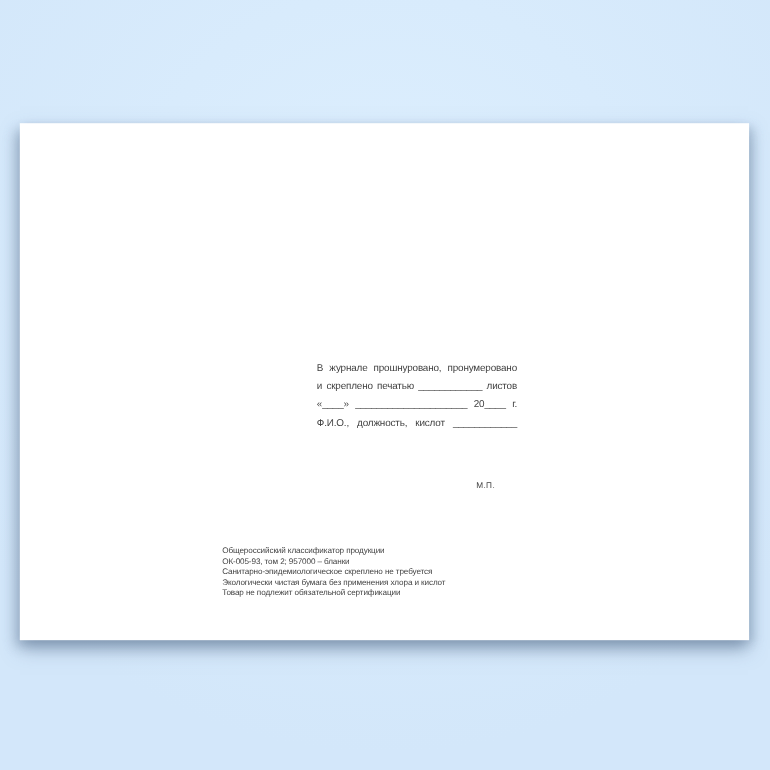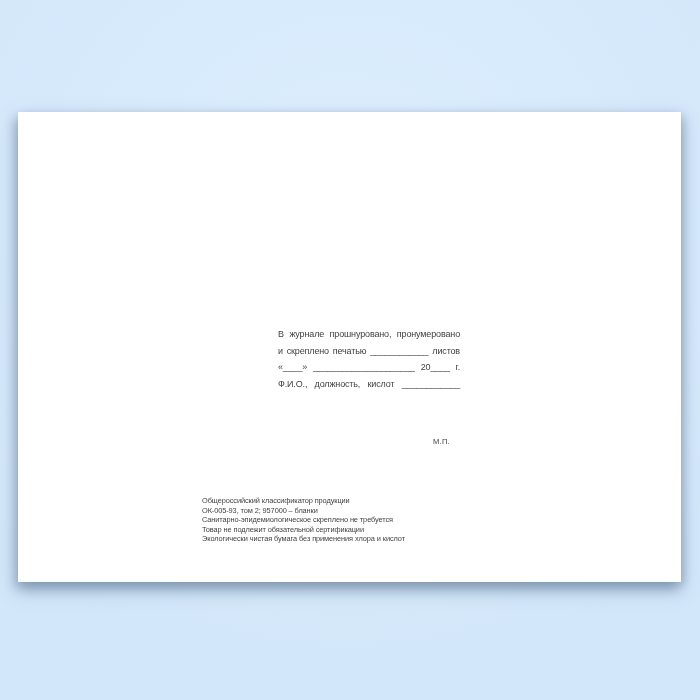--- a/index.html
+++ b/index.html
@@ -23,21 +23,21 @@
     width: 663px;
     height: 470px;
     background: var(--page, #ffffff);
     box-shadow:
       0 8px 16px rgba(96, 120, 150, 0.50),
       -4px 6px 10px rgba(96, 120, 150, 0.30),
       4px 3px 8px rgba(118, 142, 172, 0.28);
   }
   .stamp-block {
     position: absolute;
-    left: 260px;
+    left: 270px;
     top: 214px;
     width: 182px;
     color: var(--text, #3f3f3f);
     font-size: 9px;
     line-height: 16.5px;
     letter-spacing: -0.15px;
   }
   .stamp-line {
     text-align: justify;
     text-align-last: justify;
@@ -79,18 +79,18 @@
       <div class="stamp-line">«____» _____________________ 20____ г.</div>
       <div class="stamp-line">Ф.И.О., должность, кислот ____________</div>
     </div>
 
     <div class="seal-mark">М.П.</div>
 
     <div class="footer-block">
       <div class="footer-line">Общероссийский классификатор продукции</div>
       <div class="footer-line">ОК-005-93, том 2; 957000 – бланки</div>
       <div class="footer-line">Санитарно-эпидемиологическое скреплено не требуется</div>
+      <div class="footer-line">Экологически чистая бумага без применения хлора и кислот</div>
       <div class="footer-line">Товар не подлежит обязательной сертификации</div>
-      <div class="footer-line">Экологически чистая бумага без применения хлора и кислот</div>
     </div>
 
   </div>
 </div>
 
 </body></html>

